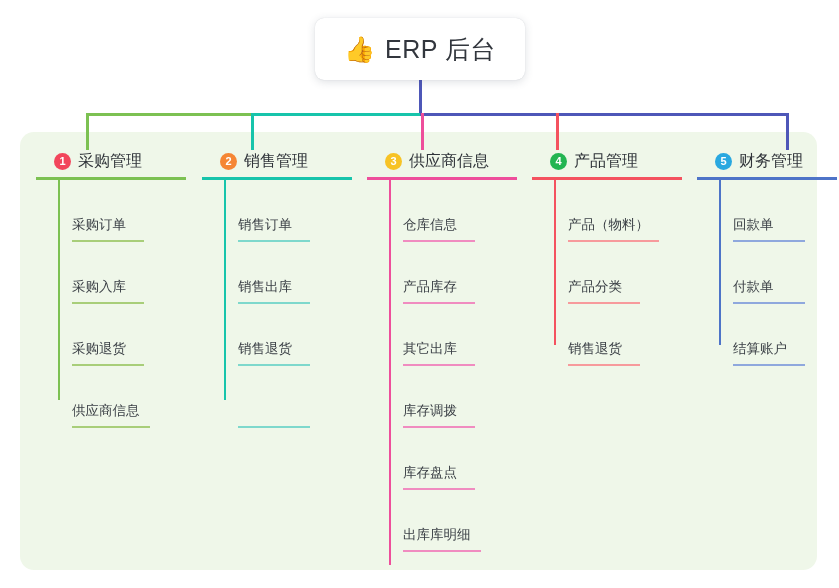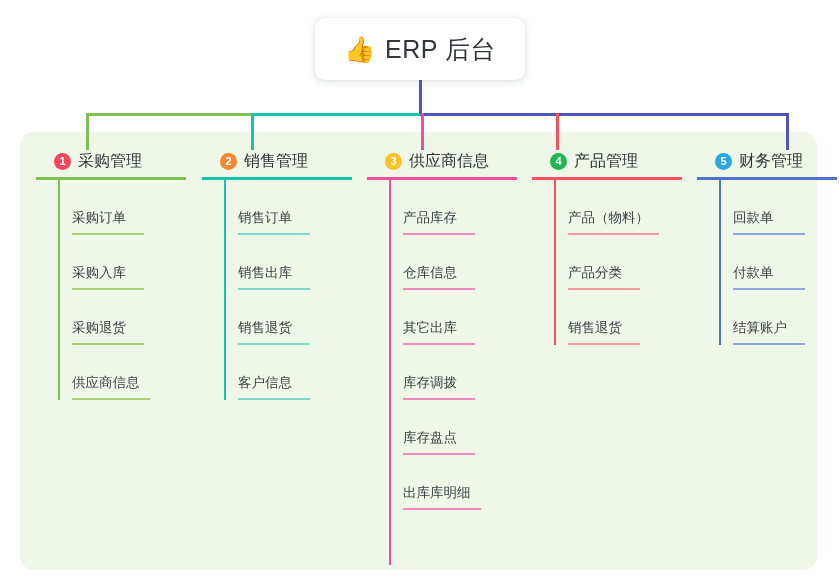--- a/index.html
+++ b/index.html
@@ -62,21 +62,21 @@
     white-space: nowrap;
   }
   .head-rule { height: 3px; width: 100%; }
 
   .col-body { position: relative; padding-top: 0; }
   .spine {
     position: absolute; left: 22px; top: 0; width: 2px;
   }
   .leaf {
     position: relative;
-    height: 55px;
+    height: 62px;
     padding-left: 36px;
     display: flex; flex-direction: column; justify-content: flex-end;
   }
   .leaf-label {
     font-size: 13.5px; color: #3a3f45;
     white-space: nowrap; line-height: 1;
     padding-bottom: 9px;
   }
   .leaf-rule { height: 2px; }
 </style>
@@ -145,39 +145,38 @@
           </div>
           <div class="leaf">
             <span class="leaf-label">销售出库</span>
             <div class="leaf-rule" style="background: rgb(126, 216, 204); width: 72px;"></div>
           </div>
           <div class="leaf">
             <span class="leaf-label">销售退货</span>
             <div class="leaf-rule" style="background: rgb(126, 216, 204); width: 72px;"></div>
           </div>
           <div class="leaf">
-            <span class="leaf-label">客户信息</span>
             <div class="leaf-rule" style="background: rgb(126, 216, 204); width: 72px;"></div>
           </div>
         </div>
       </div>
       <div class="col" style="left: 367px; top: 148px; width: 150px;">
         <div class="col-head">
           <span class="badge" style="background: rgb(247, 195, 37);">3</span>
           <span class="col-title">供应商信息</span>
         </div>
         <div class="head-rule" style="background: rgb(238, 78, 155);"></div>
         <div class="col-body">
           <div class="spine" style="background: rgb(238, 78, 155); height: 385px;"></div>
           <div class="leaf">
+            <span class="leaf-label">仓库信息</span>
+            <div class="leaf-rule" style="background: rgb(240, 140, 192); width: 72px;"></div>
+          </div>
+          <div class="leaf">
             <span class="leaf-label">产品库存</span>
-            <div class="leaf-rule" style="background: rgb(240, 140, 192); width: 72px;"></div>
-          </div>
-          <div class="leaf">
-            <span class="leaf-label">仓库信息</span>
             <div class="leaf-rule" style="background: rgb(240, 140, 192); width: 72px;"></div>
           </div>
           <div class="leaf">
             <span class="leaf-label">其它出库</span>
             <div class="leaf-rule" style="background: rgb(240, 140, 192); width: 72px;"></div>
           </div>
           <div class="leaf">
             <span class="leaf-label">库存调拨</span>
             <div class="leaf-rule" style="background: rgb(240, 140, 192); width: 72px;"></div>
           </div>

